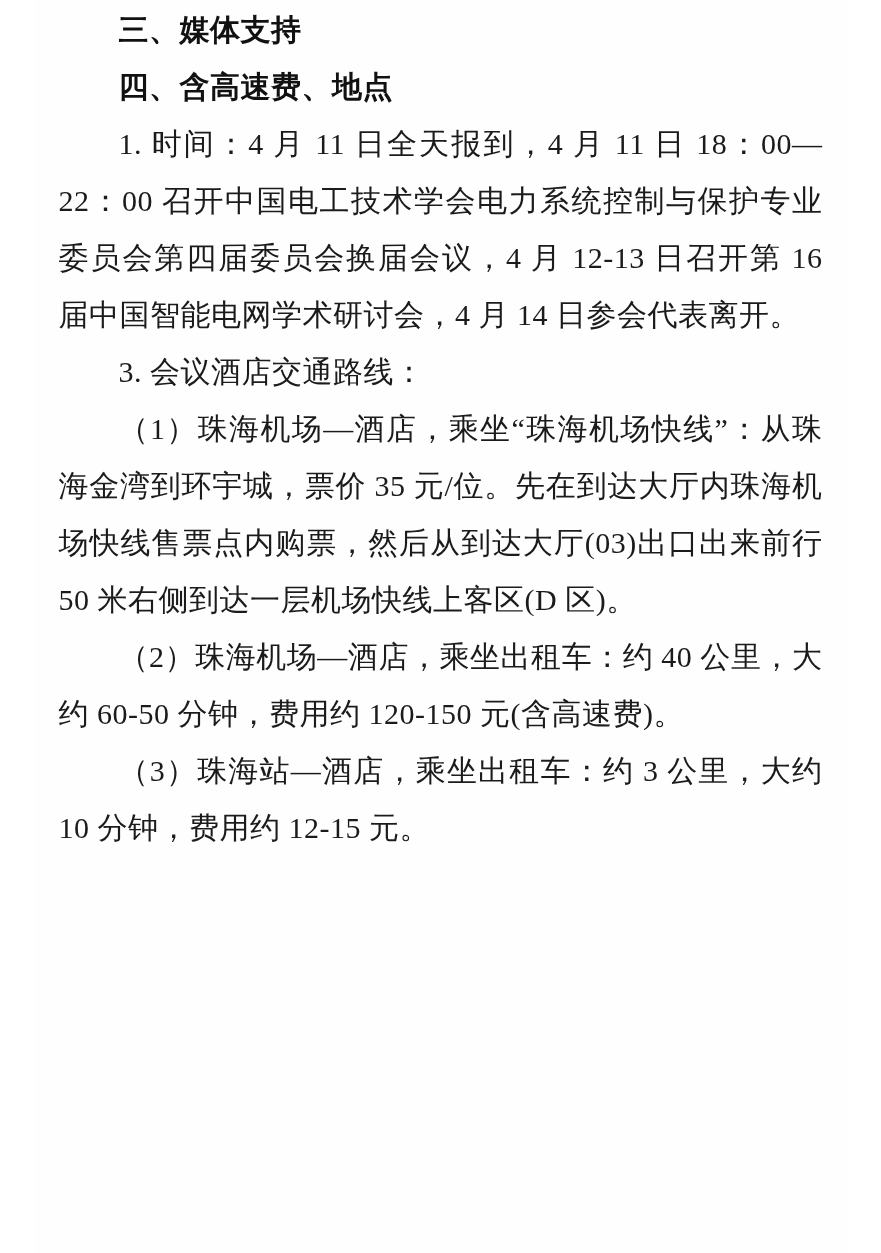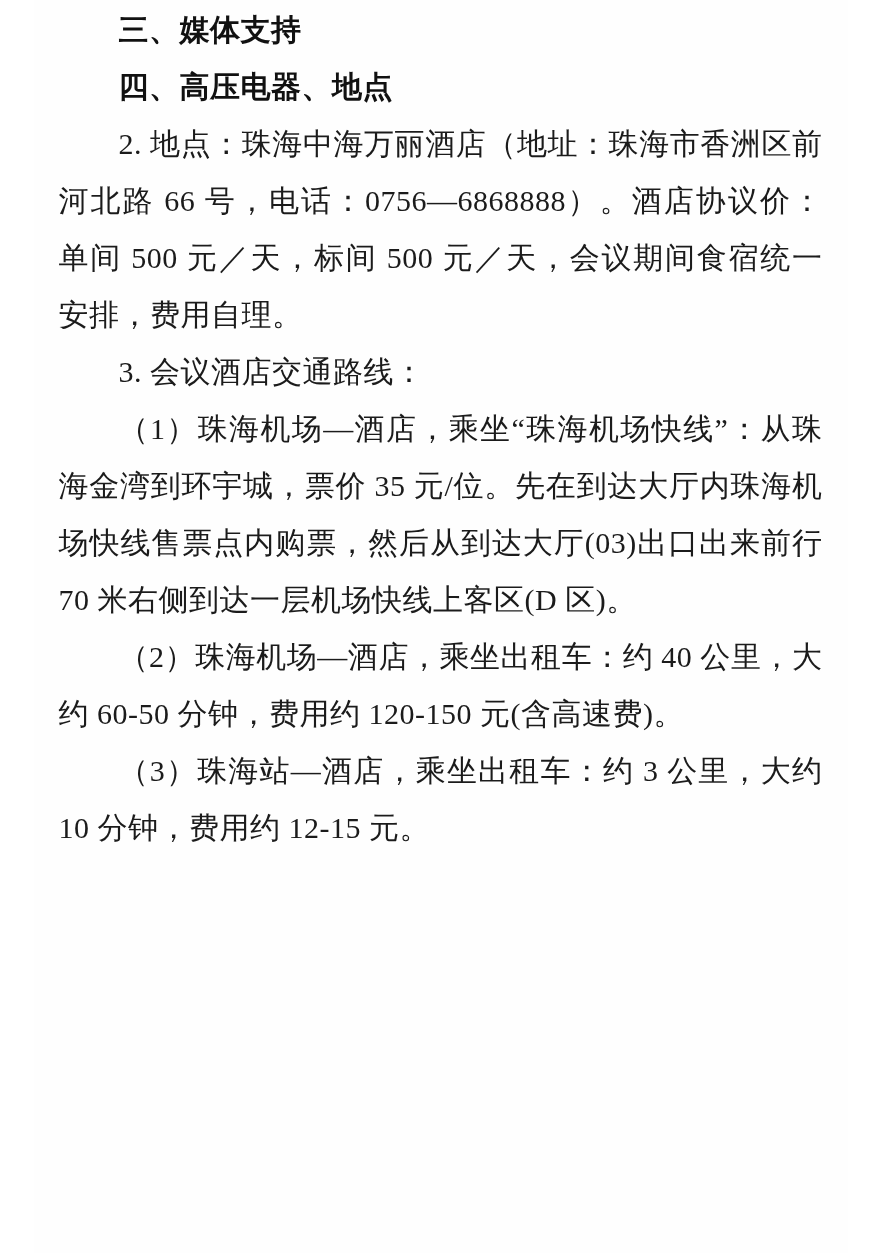--- a/index.html
+++ b/index.html
@@ -30,19 +30,19 @@
   }
   .para {
     text-indent: 2em;
   }
 </style>
 </head>
 <body>
 
 <div class="page">
   <div class="heading">三、媒体支持</div>
-  <div class="heading">四、高压电器、地点</div>
-  <div class="para">2. 地点：珠海中海万丽酒店（地址：珠海市香洲区前河北路 66 号，电话：0756—6868888）。酒店协议价：单间 500 元／天，标间 500 元／天，会议期间食宿统一安排，费用自理。</div>
+  <div class="heading">四、含高速费、地点</div>
+  <div class="para">1. 时间：4 月 11 日全天报到，4 月 11 日 18：00—22：00 召开中国电工技术学会电力系统控制与保护专业委员会第四届委员会换届会议，4 月 12-13 日召开第 16 届中国智能电网学术研讨会，4 月 14 日参会代表离开。</div>
   <div class="para">3. 会议酒店交通路线：</div>
-  <div class="para">（1）珠海机场—酒店，乘坐“珠海机场快线”：从珠海金湾到环宇城，票价 35 元/位。先在到达大厅内珠海机场快线售票点内购票，然后从到达大厅(03)出口出来前行 70 米右侧到达一层机场快线上客区(D 区)。</div>
+  <div class="para">（1）珠海机场—酒店，乘坐“珠海机场快线”：从珠海金湾到环宇城，票价 35 元/位。先在到达大厅内珠海机场快线售票点内购票，然后从到达大厅(03)出口出来前行 50 米右侧到达一层机场快线上客区(D 区)。</div>
   <div class="para">（2）珠海机场—酒店，乘坐出租车：约 40 公里，大约 60-50 分钟，费用约 120-150 元(含高速费)。</div>
   <div class="para">（3）珠海站—酒店，乘坐出租车：约 3 公里，大约 10 分钟，费用约 12-15 元。</div>
 </div>
 
 </body></html>

